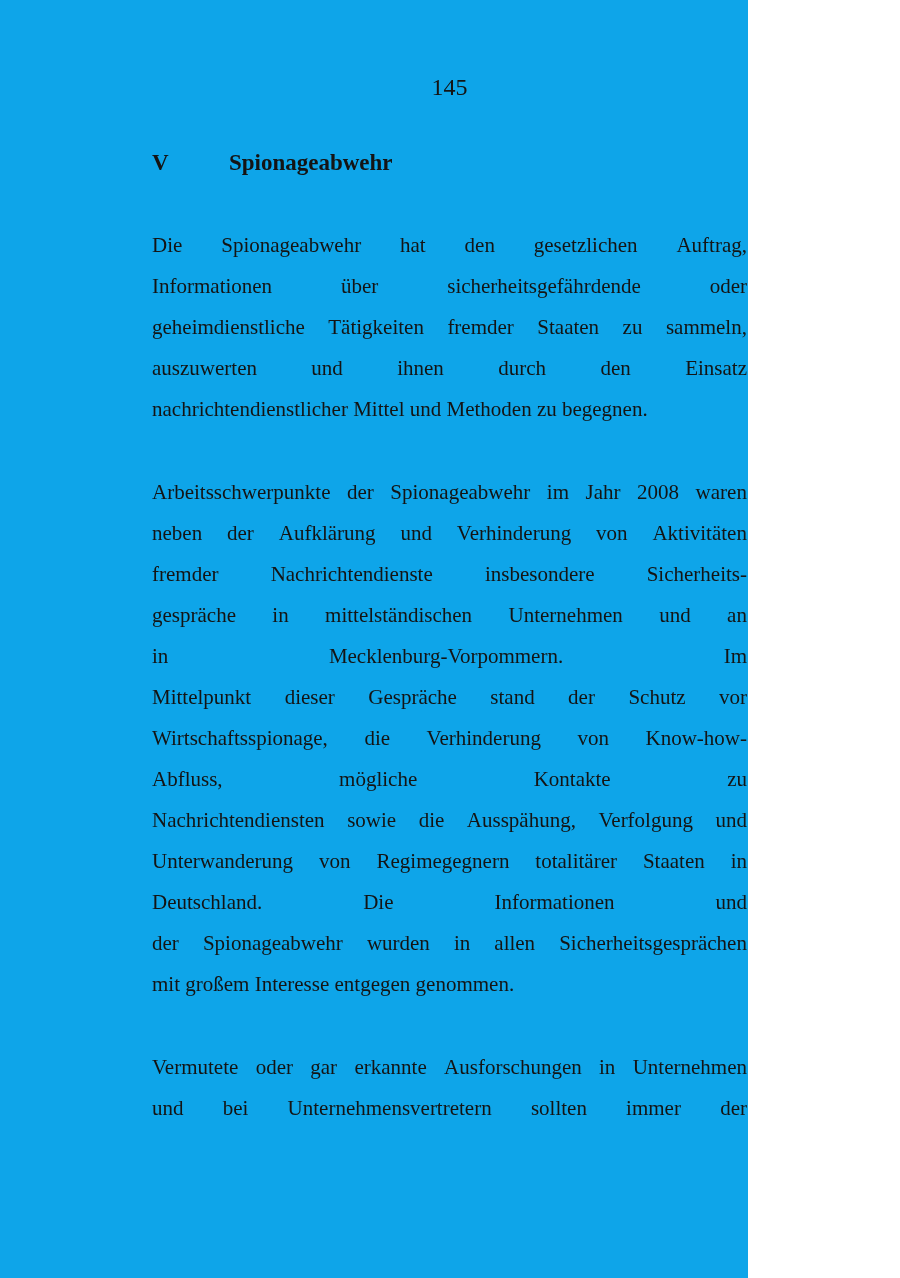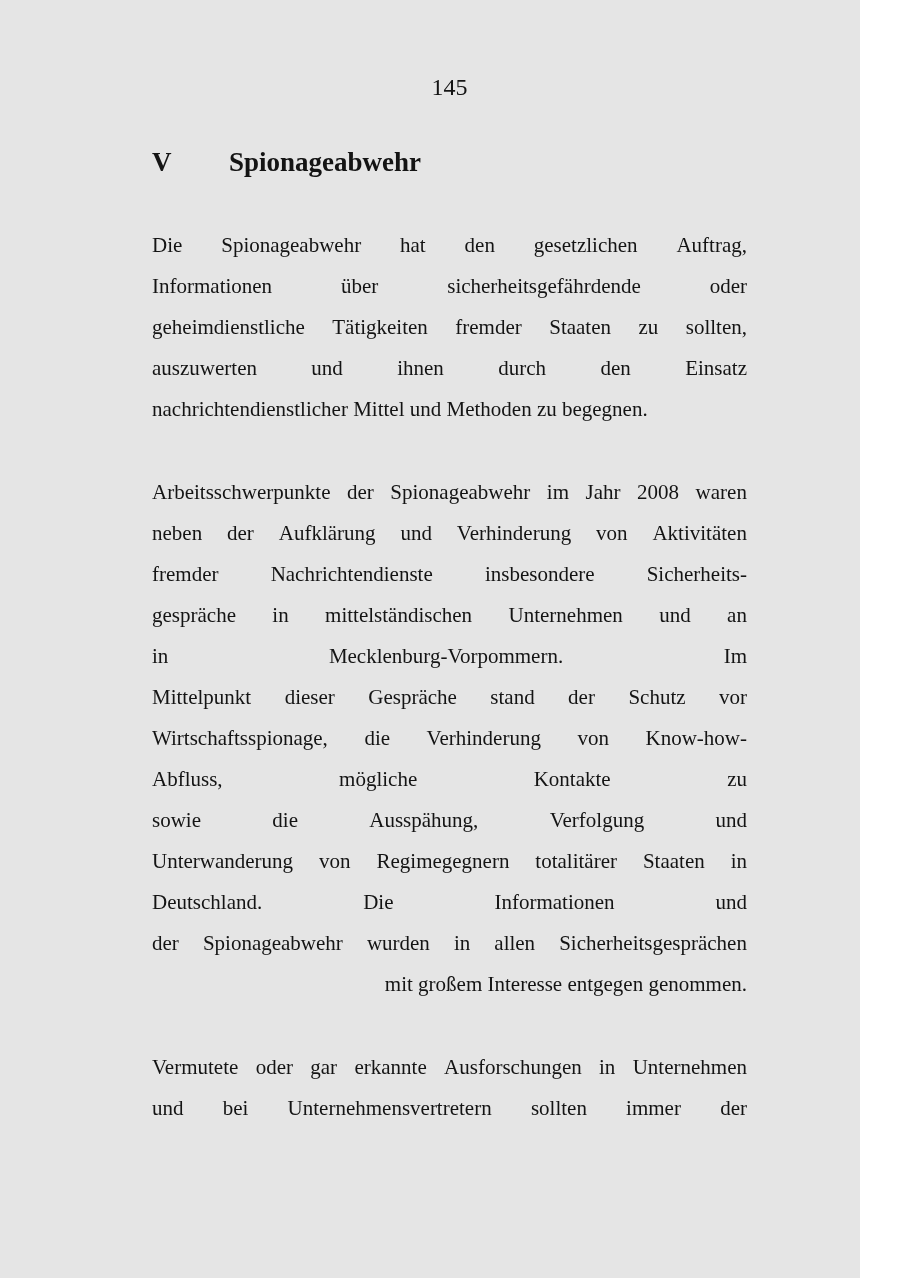--- a/index.html
+++ b/index.html
@@ -2,61 +2,60 @@
 <html><head>
 <meta charset="utf-8">
 <style>
   html, body {
     margin: 0;
     padding: 0;
     background: #ffffff;
   }
   .page {
     position: relative;
-    width: 860px;
+    width: 748px;
     height: 1278px;
-    background: #e5e5e5;
+    background: #0ea5e9;
     font-family: "Liberation Serif", "DejaVu Serif", serif;
     color: #141414;
     overflow: hidden;
   }
   .page-number {
     position: absolute;
     top: 73px;
     left: 152px;
     width: 595px;
     text-align: center;
     font-size: 24px;
     line-height: 28px;
   }
   .heading {
     position: absolute;
     top: 142px;
     left: 152px;
     width: 595px;
-    font-size: 27px;
+    font-size: 23px;
     font-weight: bold;
     line-height: 41px;
     white-space: nowrap;
   }
   .heading-numeral {
     display: inline-block;
     width: 77px;
   }
   .doc-body {
     position: absolute;
     top: 225px;
     left: 152px;
     width: 595px;
     font-size: 21px;
     line-height: 41px;
   }
   .para + .para {
     margin-top: 42px;
-    text-align: right;
   }
   .line {
     height: 41px;
     line-height: 41px;
     white-space: nowrap;
   }
   
   .line.j {
     display: flex;
     justify-content: space-between;
@@ -91,21 +90,21 @@
           <span class="w">über</span>
           <span class="w">sicherheitsgefährdende</span>
           <span class="w">oder</span>
         </div>
         <div class="line j">
           <span class="w">geheimdienstliche</span>
           <span class="w">Tätigkeiten</span>
           <span class="w">fremder</span>
           <span class="w">Staaten</span>
           <span class="w">zu</span>
-          <span class="w">sollten,</span>
+          <span class="w">sammeln,</span>
         </div>
         <div class="line j">
           <span class="w">auszuwerten</span>
           <span class="w">und</span>
           <span class="w">ihnen</span>
           <span class="w">durch</span>
           <span class="w">den</span>
           <span class="w">Einsatz</span>
         </div>
         <div class="line">nachrichtendienstlicher Mittel und Methoden zu begegnen.</div>
@@ -164,20 +163,21 @@
           <span class="w">von</span>
           <span class="w">Know-how-</span>
         </div>
         <div class="line j">
           <span class="w">Abfluss,</span>
           <span class="w">mögliche</span>
           <span class="w">Kontakte</span>
           <span class="w">zu</span>
         </div>
         <div class="line j">
+          <span class="w">Nachrichtendiensten</span>
           <span class="w">sowie</span>
           <span class="w">die</span>
           <span class="w">Ausspähung,</span>
           <span class="w">Verfolgung</span>
           <span class="w">und</span>
         </div>
         <div class="line j">
           <span class="w">Unterwanderung</span>
           <span class="w">von</span>
           <span class="w">Regimegegnern</span>

